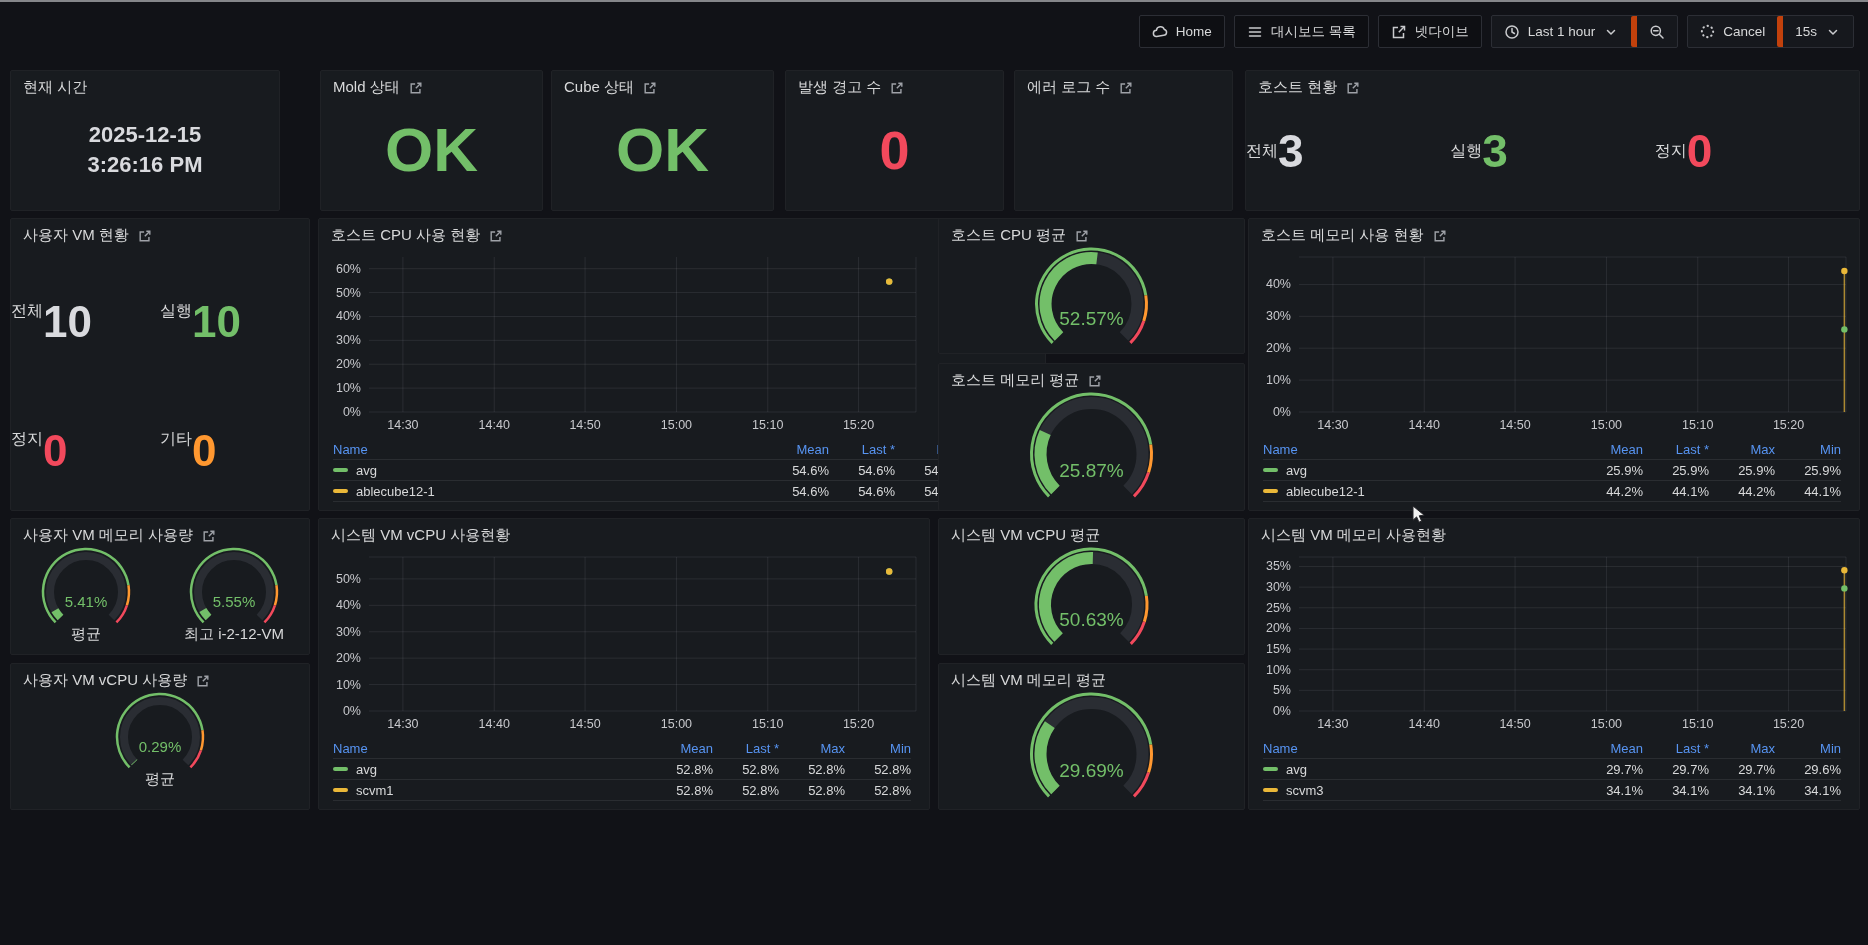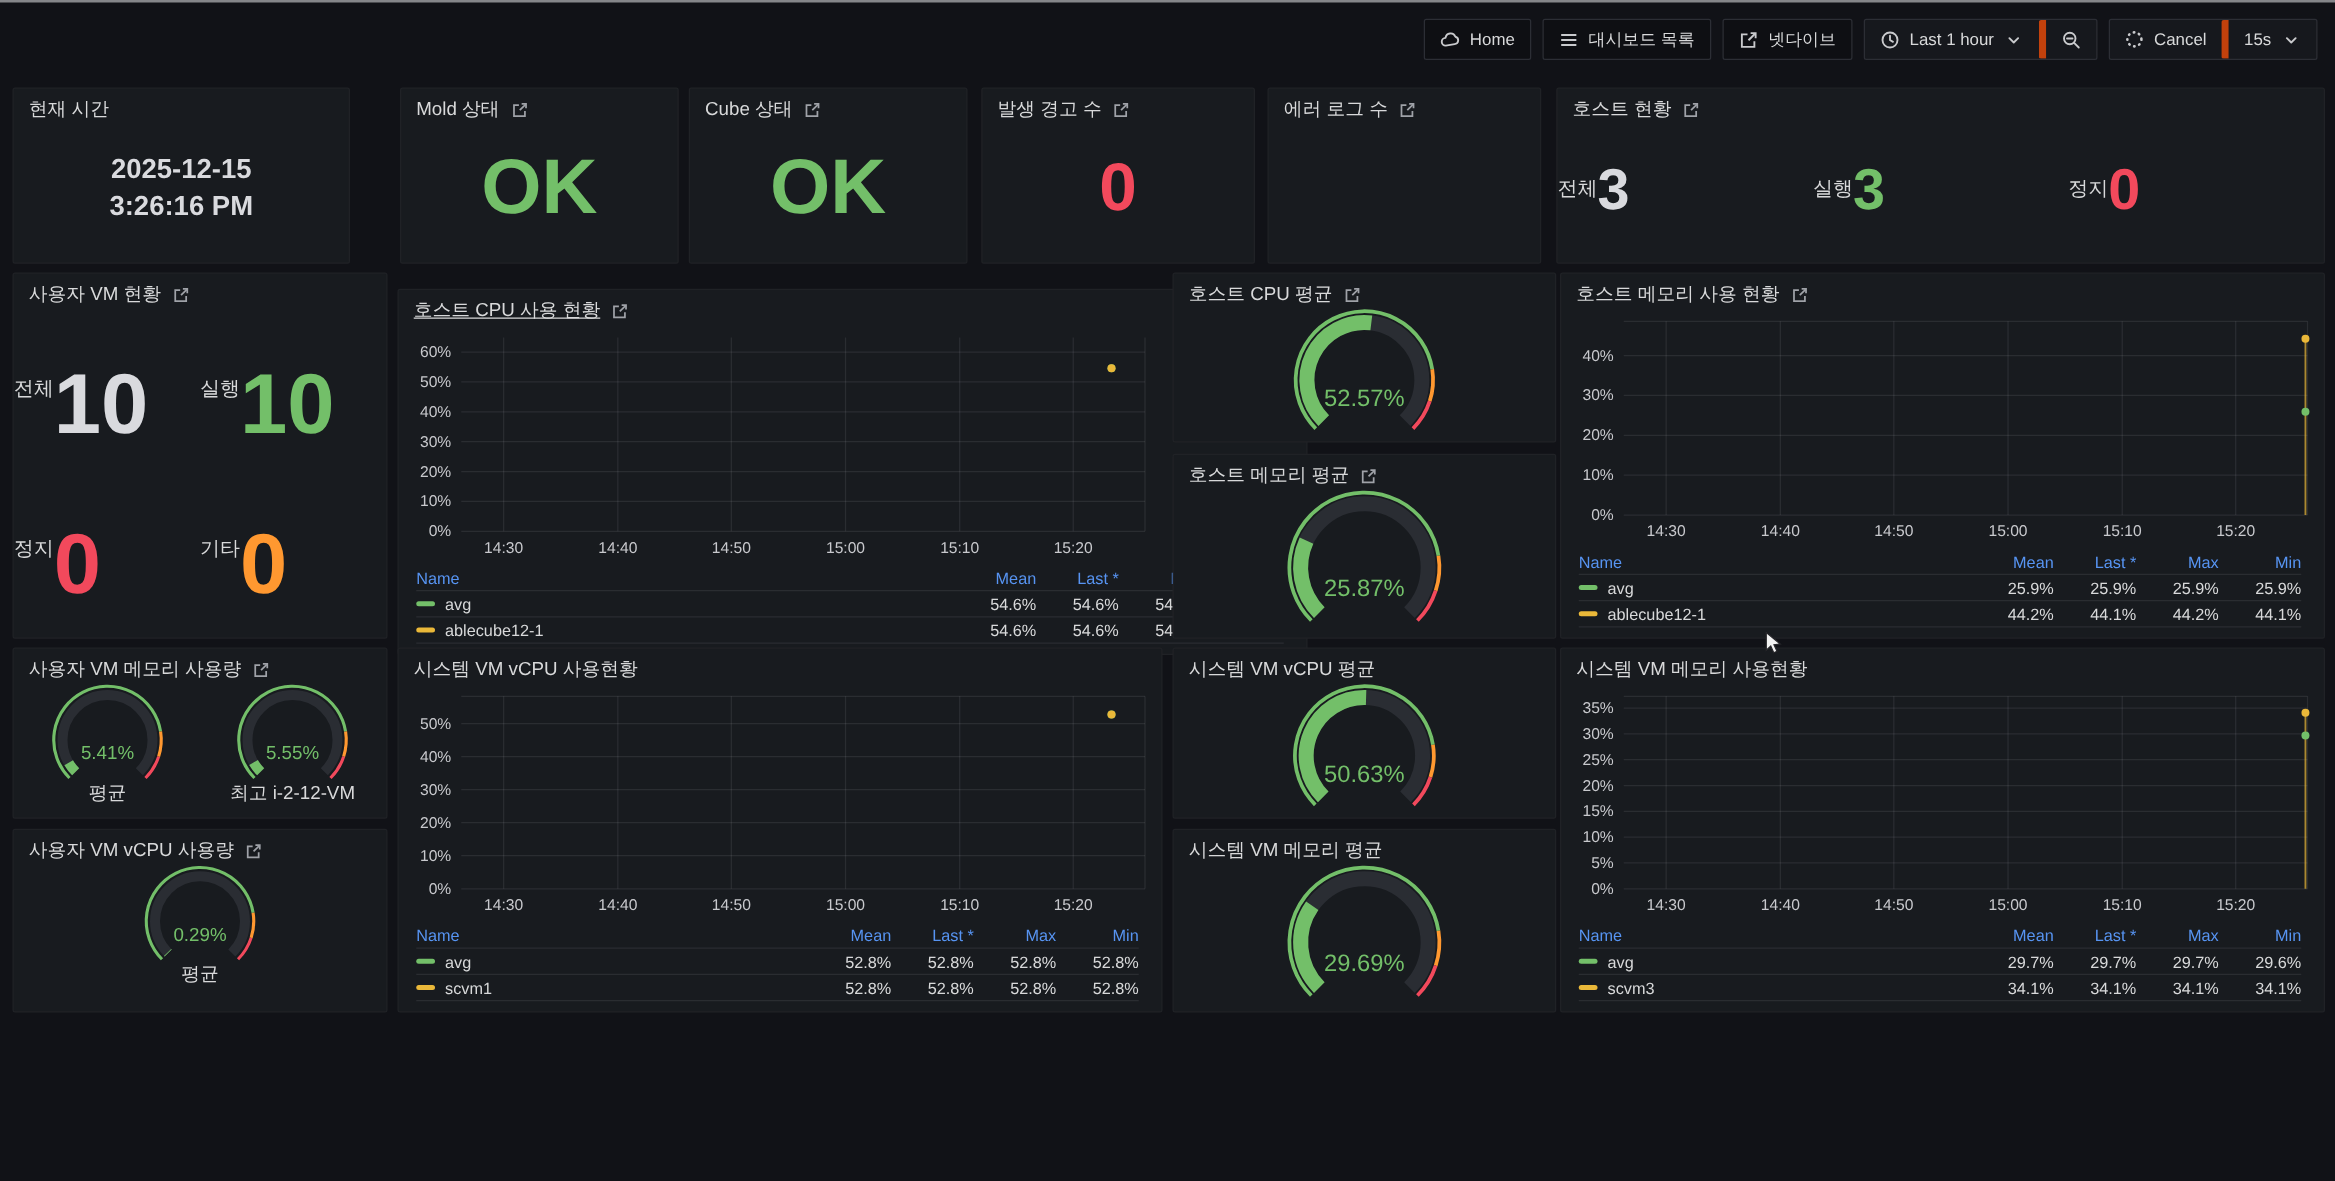--- a/index.html
+++ b/index.html
@@ -39,21 +39,21 @@
   .link-ic { width:14px; height:14px; display:inline-block; }
   .link-ic svg { width:100%; height:100%; stroke:#9fa2a8; fill:none; stroke-width:1.6; }
 
   #p-time          { left:10px;   top:70px;  width:270px; height:141px; }
   #p-mold          { left:320px;  top:70px;  width:223px; height:141px; }
   #p-cube          { left:551px;  top:70px;  width:223px; height:141px; }
   #p-alert         { left:785px;  top:70px;  width:219px; height:141px; }
   #p-errlog        { left:1014px; top:70px;  width:219px; height:141px; }
   #p-host          { left:1245px; top:70px;  width:615px; height:141px; }
   #p-uservm        { left:10px;   top:218px; width:300px; height:293px; }
-  #p-hostcpu-chart { left:318px;  top:231px; width:728px; height:293px;text-decoration:underline; }
+  #p-hostcpu-chart { left:318px;  top:218px; width:728px; height:293px; }
   #p-hostcpu-gauge { left:938px;  top:218px; width:307px; height:136px;text-align:right; }
   #p-hostmem-gauge { left:938px;  top:363px; width:307px; height:148px; }
   #p-hostmem-chart { left:1248px; top:218px; width:612px; height:293px; }
   #p-uservm-mem    { left:10px;   top:518px; width:300px; height:137px; }
   #p-uservm-vcpu   { left:10px;   top:663px; width:300px; height:147px; }
   #p-sysvcpu-chart { left:318px;  top:518px; width:612px; height:292px; }
   #p-sysvcpu-gauge { left:938px;  top:518px; width:307px; height:137px; }
   #p-sysmem-gauge  { left:938px;  top:663px; width:307px; height:147px; }
   #p-sysmem-chart  { left:1248px; top:518px; width:612px; height:292px; }
 
@@ -63,21 +63,21 @@
   .ok-value    { font-size:62px; font-weight:700; line-height:1; }
   .zero-value  { font-size:54px; font-weight:700; line-height:1; }
   .time-value  { font-size:22px; font-weight:700; text-align:center; line-height:1.35; color:#d9dade; }
   .stat-row { position:absolute; left:0; right:0; top:24px; bottom:6px; display:flex; }
   .stat-cell { flex:1; display:flex; flex-direction:row; align-items:center; padding-top:4px; }
   .stat-label { font-size:16px; color:#d8d9da; }
   .stat-value { font-size:46px; font-weight:700; line-height:1.15; }
   .stat-grid { position:absolute; left:0; right:0; top:24px; bottom:10px;
                display:grid; grid-template-columns:1fr 1fr; grid-template-rows:1fr 1fr; }
   .stat-grid .stat-cell { padding-top:8px; }
-  .stat-grid .stat-value { font-size:68px;margin-top:23px; }
+  .stat-grid .stat-value { font-size:44px;margin-top:23px; }
 
   
   .gauge-big { position:absolute; left:0; right:0; top:26px; bottom:6px; }
   .dual { position:absolute; left:0; right:0; top:26px; bottom:4px;
           display:flex; justify-content:space-evenly; }
   .dual-cell { display:flex; flex-direction:column; align-items:center; width:146px; }
   .gauge-sm { width:146px; height:84px; }
   .gauge-label { font-size:15px; color:#d8d9da; margin-top:-4px; white-space:nowrap; }
 
   

